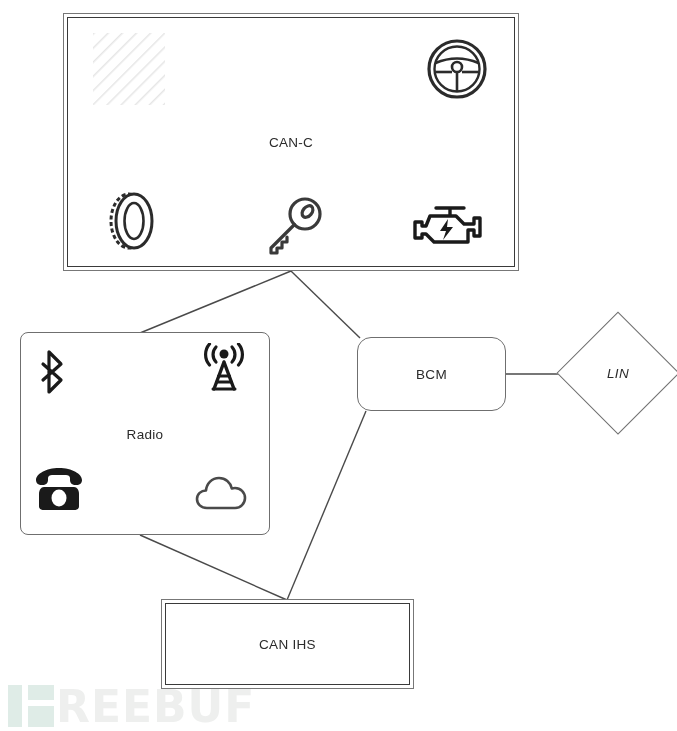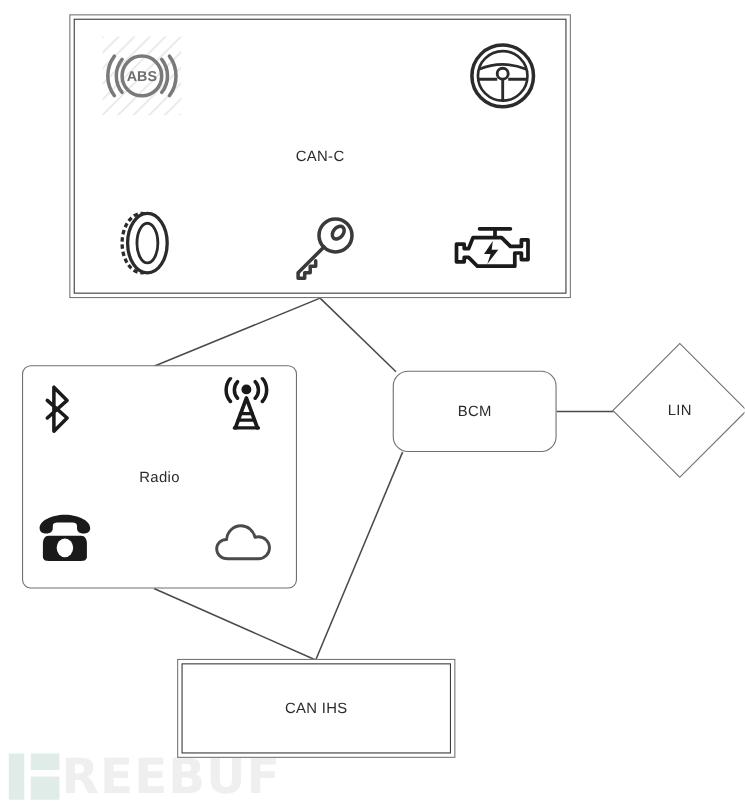--- a/index.html
+++ b/index.html
@@ -89,20 +89,21 @@
   
   .node.rounded {
     border: 1.4px solid #6f6f6f;
     border-radius: 8px;
   }
   .node.rounded.small { border-radius: 14px; }
 
   
   .node.diamond {
     background: transparent;
+    font-style: italic;
   }
   .node.diamond .dia-shape {
     position: absolute;
     left: 50%; top: 50%;
     width: 70.7%; height: 70.7%;
     transform: translate(-50%, -50%) rotate(45deg);
     border: 1.2px solid #6f6f6f;
     background: #ffffff;
   }
   .node.diamond .label { z-index: 3; }
@@ -148,30 +149,20 @@
     <svg width="72" height="72" viewBox="0 0 72 72">
       <defs>
         <pattern id="hatchpat" width="10" height="10" patternTransform="rotate(45)" patternUnits="userSpaceOnUse">
           <line x1="0" y1="0" x2="0" y2="10" stroke="#e6e6e6" stroke-width="3"></line>
         </pattern>
       </defs>
       <rect x="0" y="0" width="72" height="72" fill="url(#hatchpat)"></rect>
     </svg>
   </div>
 
-  <div class="icon" style="left:93px; top:33px; width:72px; height:72px;">
-    <svg width="72" height="72" viewBox="0 0 72 72">
-      <circle cx="36" cy="36" r="18" fill="none" stroke="#7a7a7a" stroke-width="3.2"></circle>
-      <path d="M18 21 A24 24 0 0 0 18 51" fill="none" stroke="#7a7a7a" stroke-width="3.2" stroke-linecap="round"></path>
-      <path d="M11 18 A30 30 0 0 0 11 54" fill="none" stroke="#7a7a7a" stroke-width="3.2" stroke-linecap="round"></path>
-      <path d="M54 21 A24 24 0 0 1 54 51" fill="none" stroke="#7a7a7a" stroke-width="3.2" stroke-linecap="round"></path>
-      <path d="M61 18 A30 30 0 0 1 61 54" fill="none" stroke="#7a7a7a" stroke-width="3.2" stroke-linecap="round"></path>
-      <text x="36" y="41" text-anchor="middle" font-family="Liberation Sans, sans-serif" font-size="13" font-weight="bold" fill="#6f6f6f">ABS</text>
-    </svg>
-  </div>
 
   <div class="icon" style="left:426px; top:38px; width:62px; height:62px;">
     <svg width="62" height="62" viewBox="0 0 62 62">
       <circle cx="31" cy="31" r="28" fill="none" stroke="#2b2b2b" stroke-width="3.2"></circle>
       <circle cx="31" cy="31" r="22.5" fill="none" stroke="#2b2b2b" stroke-width="2.4"></circle>
       <circle cx="31" cy="29" r="5" fill="none" stroke="#2b2b2b" stroke-width="2.6"></circle>
       <path d="M9.5 25 Q31 16 52.5 25" fill="none" stroke="#2b2b2b" stroke-width="2.6"></path>
       <path d="M9.5 34 L26 34" stroke="#2b2b2b" stroke-width="2.6"></path>
       <path d="M36 34 L52.5 34" stroke="#2b2b2b" stroke-width="2.6"></path>
       <path d="M31 34 L31 53.5" stroke="#2b2b2b" stroke-width="2.6"></path>

